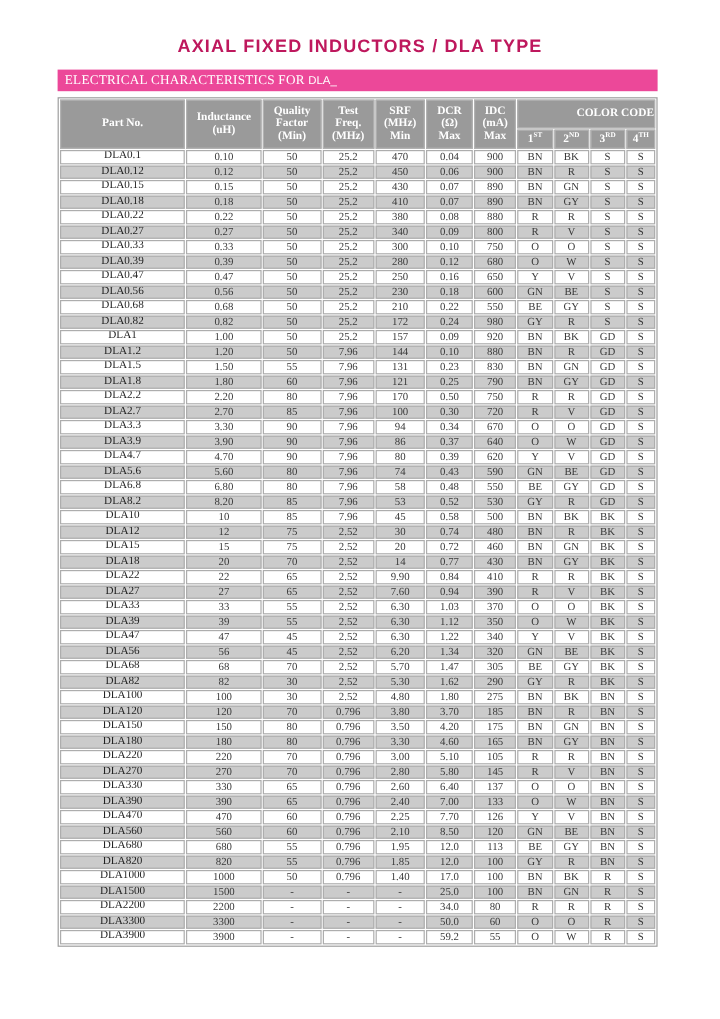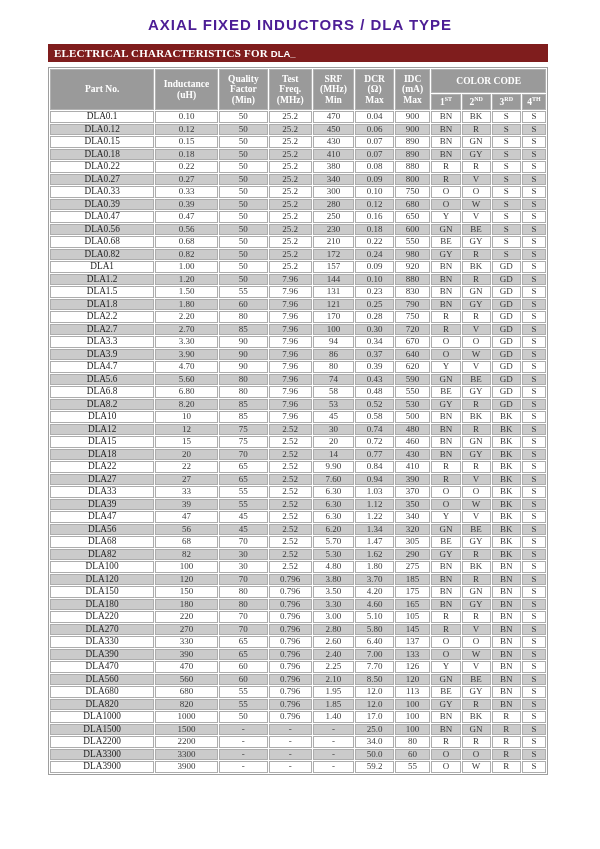--- a/index.html
+++ b/index.html
@@ -1,33 +1,33 @@
 <!DOCTYPE html>
 <html><head>
 <meta charset="utf-8">
 <style>
   html,body{margin:0;padding:0;background:#fff;}
   .page{position:relative;width:600px;height:849px;background:#ffffff;overflow:hidden;
         font-family:"Liberation Serif",serif;}
-  .title{margin:0;padding-top:16px;text-align:center;
+  .title{margin:0;padding-top:30px;text-align:center;
          font-family:"Liberation Sans",sans-serif;font-weight:bold;font-size:15px;
-         letter-spacing:1px;color:#4c1d95;}
+         letter-spacing:1px;color:#be185d;}
   .bar{margin:11px 0 5px 48px;width:500px;box-sizing:border-box;height:18px;
-       background:#7f1d1d;color:#ffffff;font-weight:bold;font-size:11px;line-height:18px;
+       background:#ec4899;color:#ffffff;font-weight:normal;font-size:11px;line-height:18px;
        padding-left:6px;letter-spacing:.2px;}
   .bar .suffix{font-family:"Liberation Sans",sans-serif;font-size:9.5px;letter-spacing:0;}
   table.spec{margin-left:48px;width:500px;table-layout:fixed;
              border-collapse:separate;border-spacing:1px;background:#ffffff;
              border:1px solid #9e9e9e;}
   th{background:#9a9a9a;color:#ffffff;font-weight:bold;font-size:9.5px;line-height:10.5px;
      white-space:pre-line;text-align:center;vertical-align:middle;padding:0;
      border:1px solid #b2b2b2;}
   tr.h1 th{height:22px;}
   tr.h2 th{height:14px;}
-  th.cc{height:18px;}
+  th.cc{height:18px;text-align:right;}
   th sup{font-size:6px;vertical-align:super;line-height:0;}
   td{padding:0;text-align:center;font-size:9px;line-height:9.5px;height:9.5px;
      color:#3a3a3a;border:1px solid #adadad;white-space:nowrap;overflow:hidden;}
   tr.odd td{background:#ffffff;}
   tr.even td{background:#cbcbcb;}
   td.part{font-weight:normal;color:#1f1f1f;font-size:9.3px;}
 </style>
 </head>
 <body>
 
@@ -290,21 +290,21 @@
           <td>GY</td>
           <td>GD</td>
           <td>S</td>
         </tr>
         <tr class="odd">
           <td class="part">DLA2.2</td>
           <td>2.20</td>
           <td>80</td>
           <td>7.96</td>
           <td>170</td>
-          <td>0.28</td>
+          <td>0.50</td>
           <td>750</td>
           <td>R</td>
           <td>R</td>
           <td>GD</td>
           <td>S</td>
         </tr>
         <tr class="even">
           <td class="part">DLA2.7</td>
           <td>2.70</td>
           <td>85</td>

